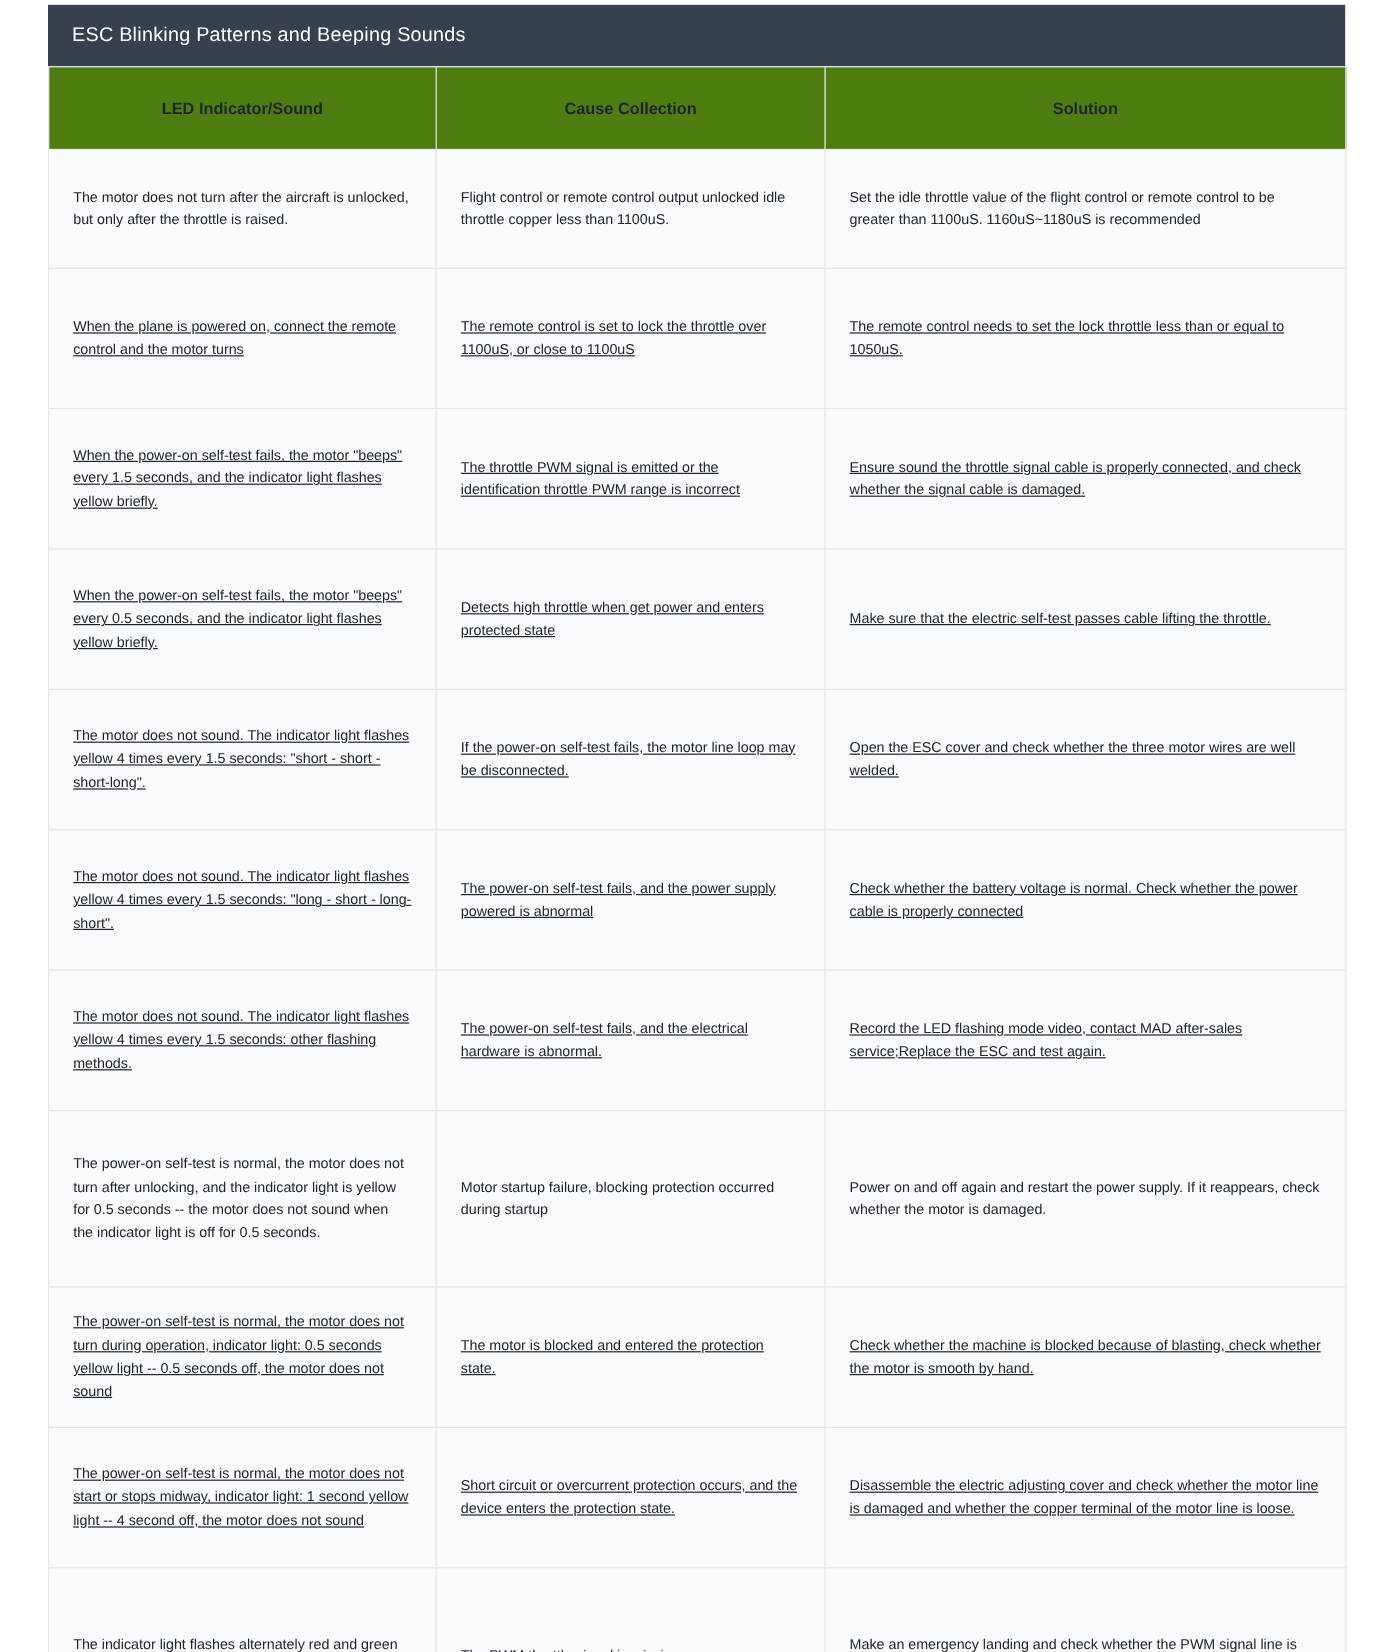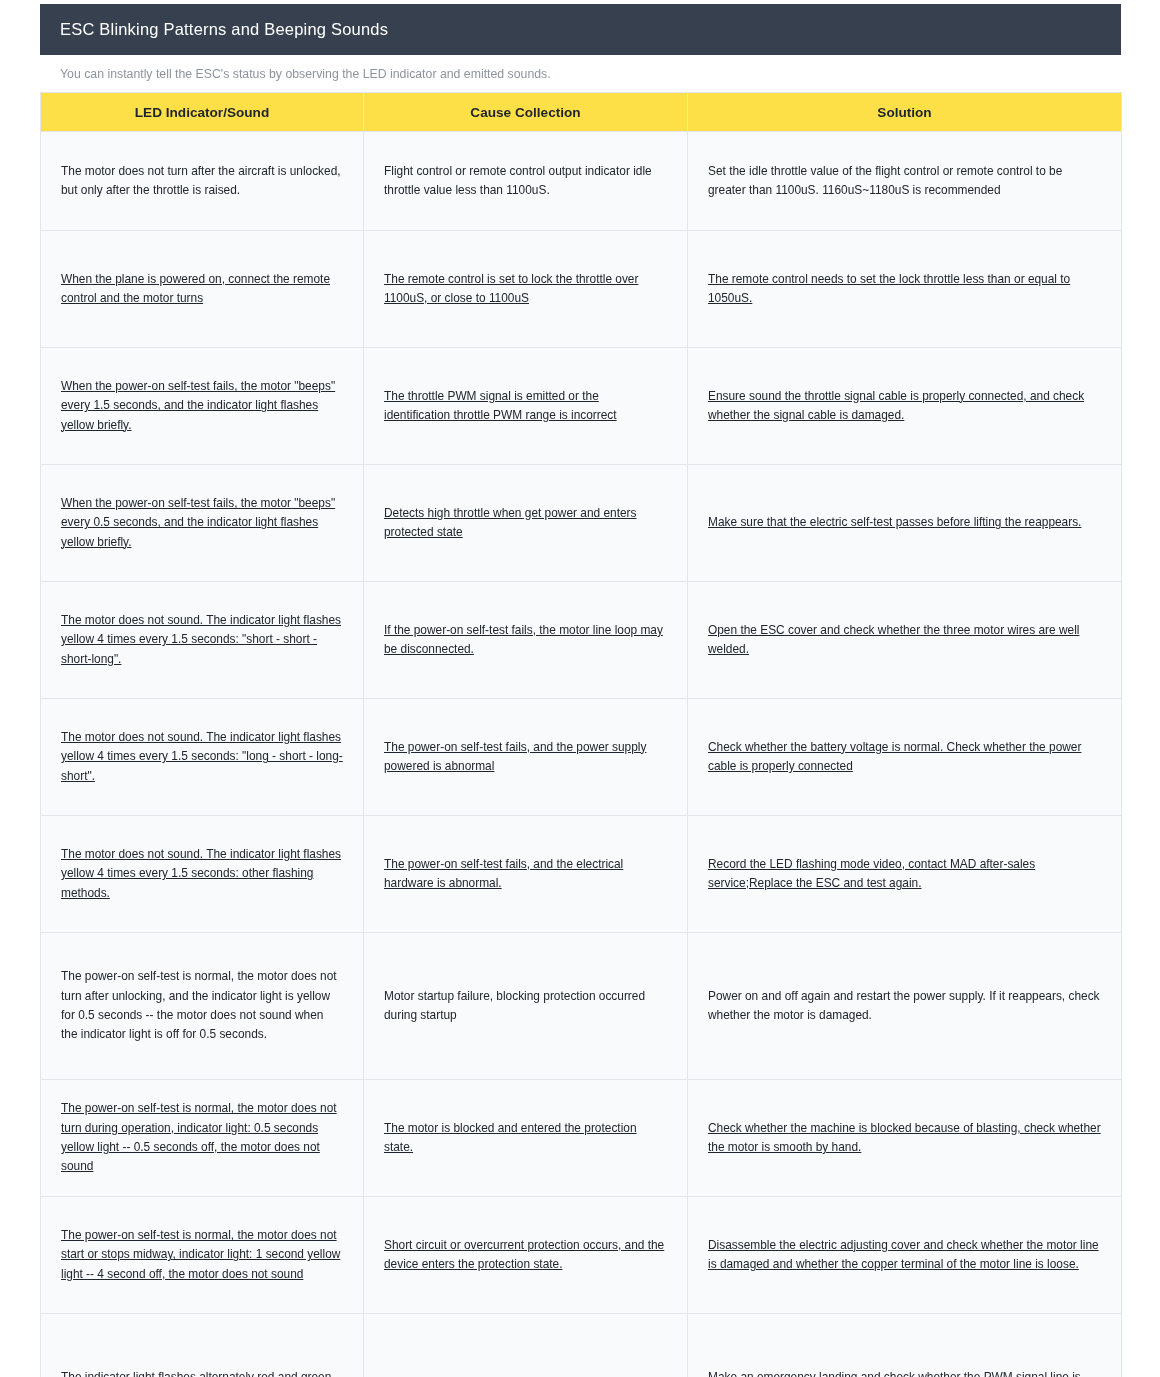--- a/index.html
+++ b/index.html
@@ -57,29 +57,29 @@
   table.esc-table {
     border-collapse: collapse;
     width: 1081px;
     table-layout: fixed;
     border-top: 1px solid #e2e5e9;
   }
   table.esc-table col.c1 { width: 323px; }
   table.esc-table col.c2 { width: 324px; }
   table.esc-table col.c3 { width: 434px; }
   table.esc-table th {
-    background: #fde047;
+    background: #4d7c0f;
     border: 1px solid #e2e5e9;
     border-top: none;
     height: 36px;
     font-size: 13.6px;
     font-weight: bold;
     color: #1e242c;
     text-align: center;
-    padding: 1px 6px;
+    padding: 16px 6px;
     vertical-align: middle;
   }
   table.esc-table td {
     background: #f8fafc;
     border: 1px solid #e2e5e9;
     vertical-align: middle;
     padding: 10px 20px;
     font-size: 11.9px;
     line-height: 1.62;
     color: #20262e;
@@ -92,23 +92,20 @@
 </head>
 <body>
 
 <div class="page">
   <div class="panel">
 
     <div class="panel-header">
       <span class="panel-header-title">ESC Blinking Patterns and Beeping Sounds</span>
     </div>
 
-    <div class="panel-subtitle-wrap">
-      <span class="panel-subtitle">You can instantly tell the ESC's status by observing the LED indicator and emitted sounds.</span>
-    </div>
 
     <table class="esc-table">
       <colgroup>
         <col class="c1">
           <col class="c2">
           <col class="c3">
       </colgroup>
       <thead>
         <tr>
           <th>LED Indicator/Sound</th>
@@ -116,21 +113,21 @@
           <th>Solution</th>
         </tr>
       </thead>
       <tbody>
 
         <tr class="r-tall">
           <td>
               <span class="cell-text">The motor does not turn after the aircraft is unlocked, but only after the throttle is raised.</span>
             </td>
           <td>
-              <span class="cell-text">Flight control or remote control output indicator idle throttle value less than 1100uS.</span>
+              <span class="cell-text">Flight control or remote control output unlocked idle throttle copper less than 1100uS.</span>
             </td>
           <td>
               <span class="cell-text">Set the idle throttle value of the flight control or remote control to be greater than 1100uS. 1160uS~1180uS is recommended</span>
             </td>
         </tr>
 
         <tr class="r-xxtall">
           <td>
               <span class="cell-text">When the plane is powered on, connect the remote control and the motor turns</span>
             </td>
@@ -155,21 +152,21 @@
         </tr>
 
         <tr class="r-xxtall">
           <td>
               <span class="cell-text">When the power-on self-test fails, the motor "beeps" every 0.5 seconds, and the indicator light flashes yellow briefly.</span>
             </td>
           <td>
               <span class="cell-text">Detects high throttle when get power and enters protected state</span>
             </td>
           <td>
-              <span class="cell-text">Make sure that the electric self-test passes before lifting the reappears.</span>
+              <span class="cell-text">Make sure that the electric self-test passes cable lifting the throttle.</span>
             </td>
         </tr>
 
         <tr class="r-xxtall">
           <td>
               <span class="cell-text">The motor does not sound. The indicator light flashes yellow 4 times every 1.5 seconds: "short - short - short-long".</span>
             </td>
           <td>
               <span class="cell-text">If the power-on self-test fails, the motor line loop may be disconnected.</span>
             </td>

